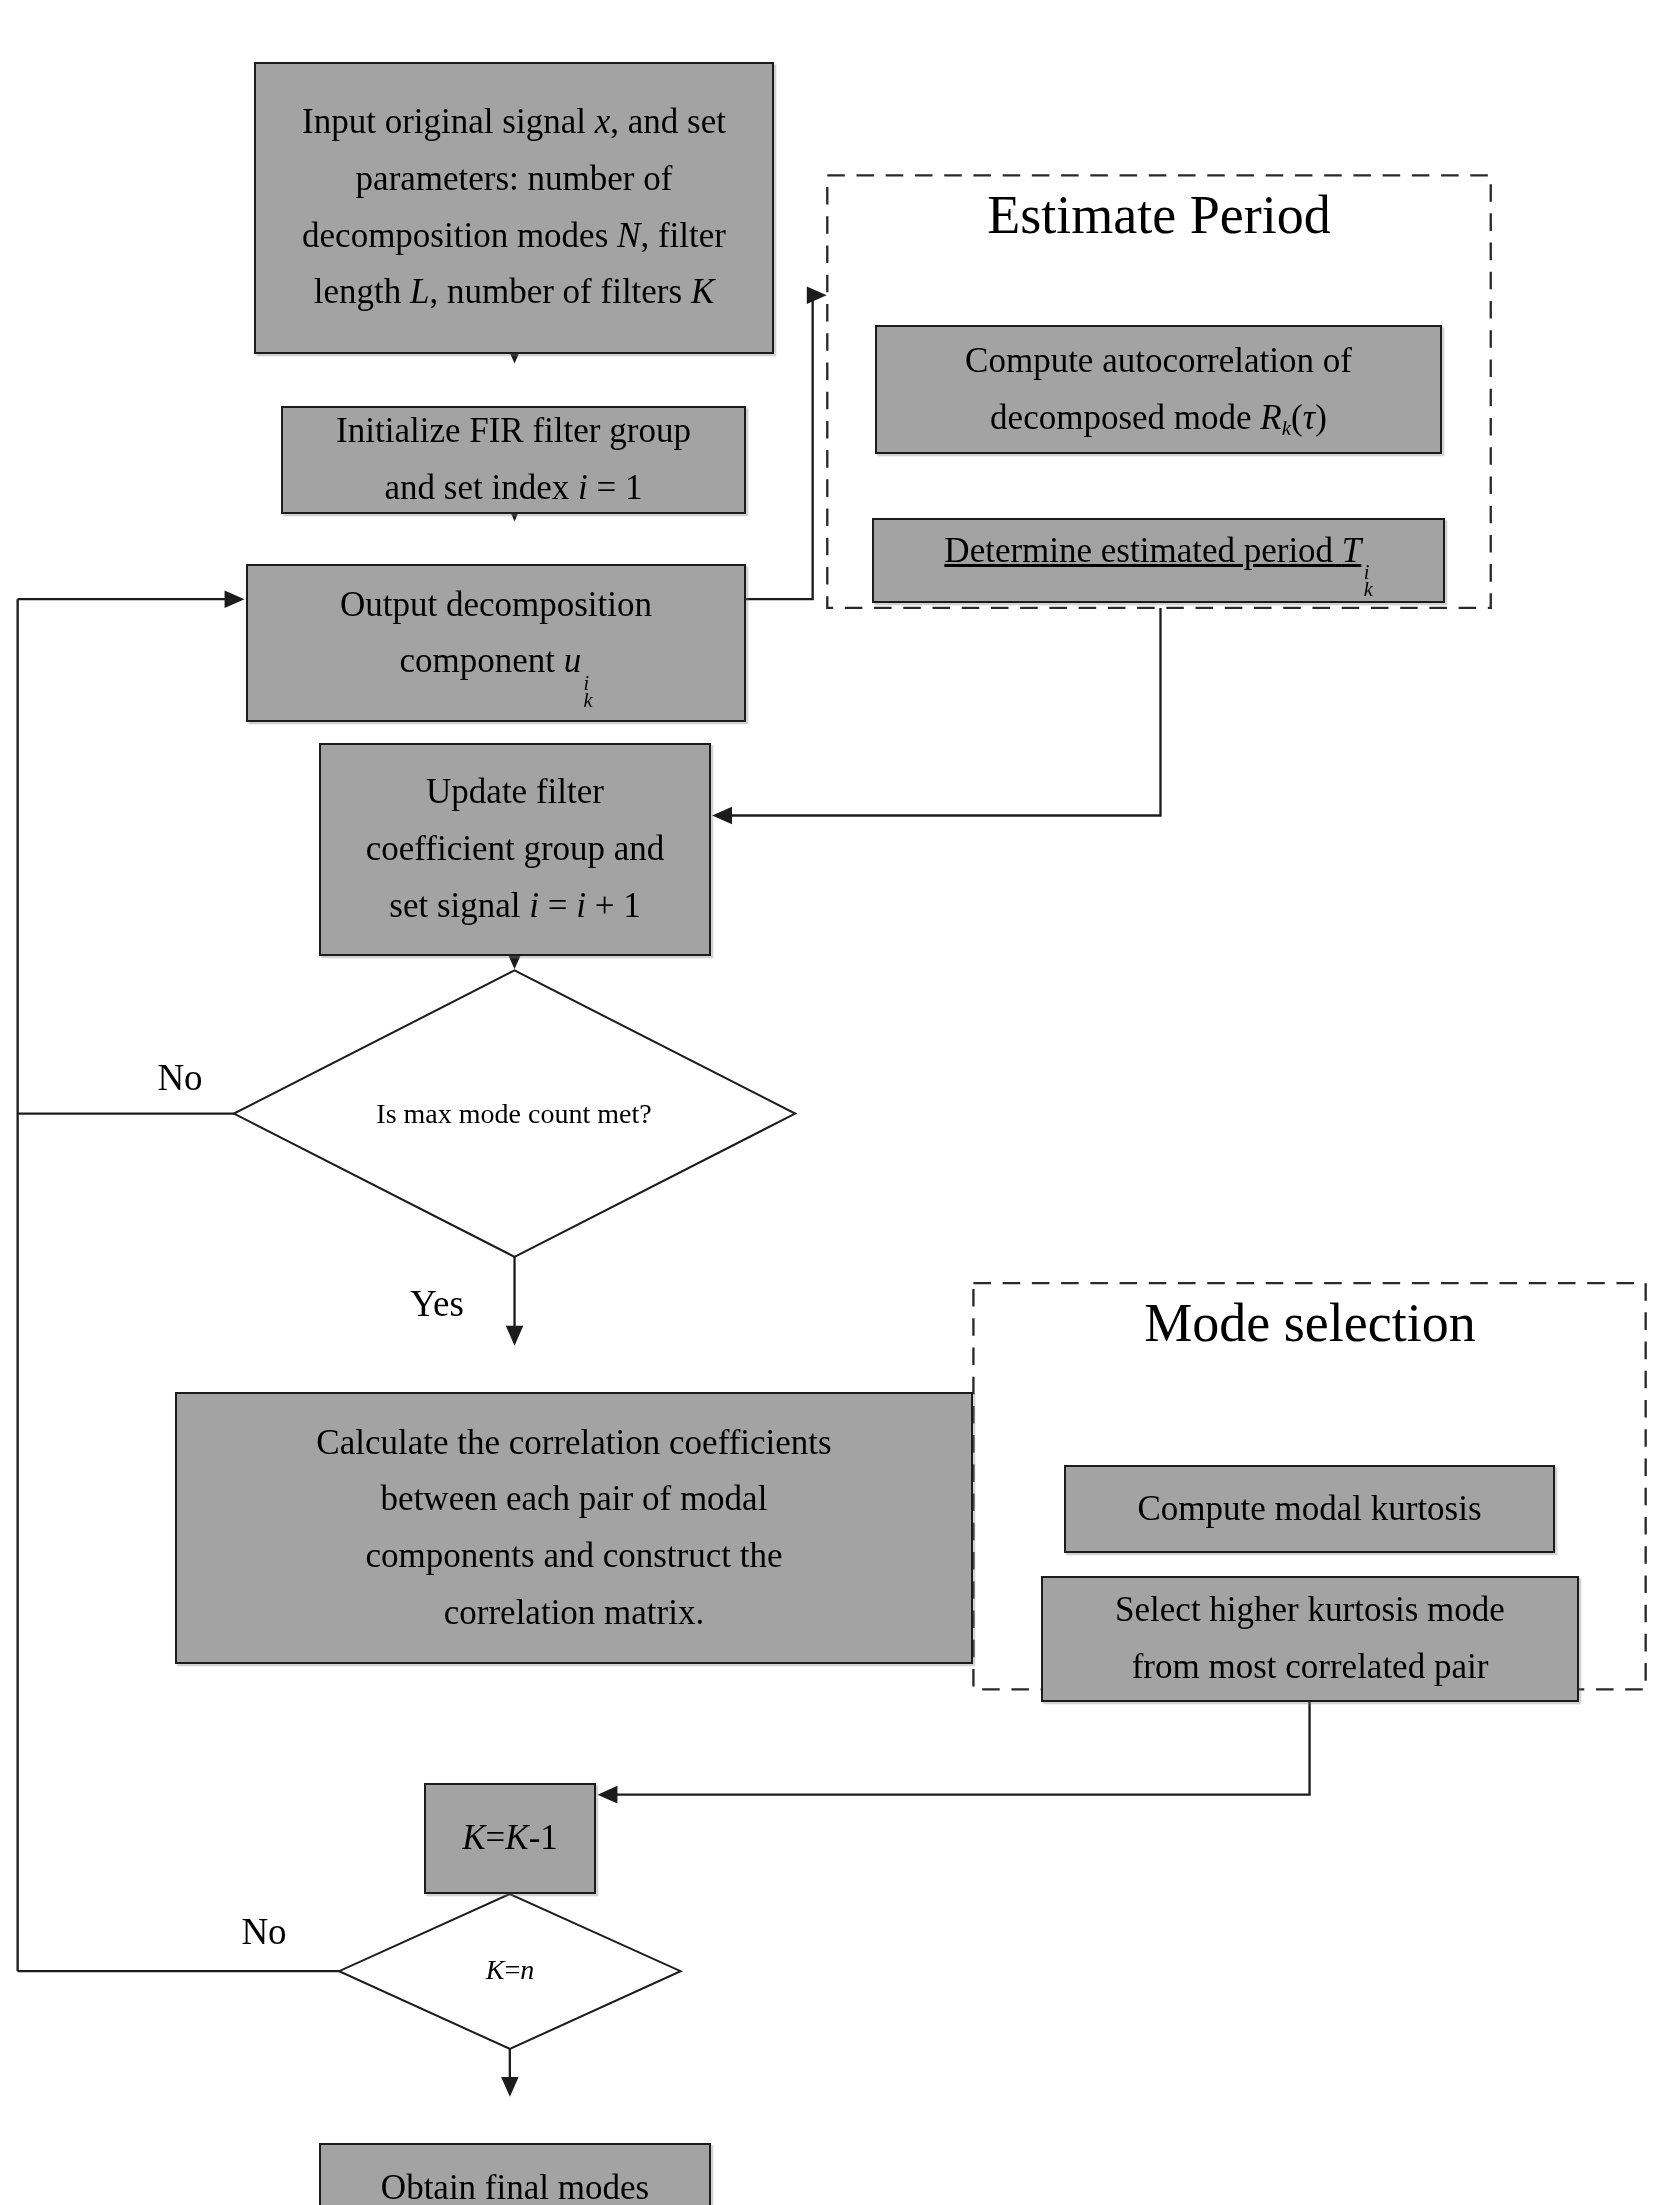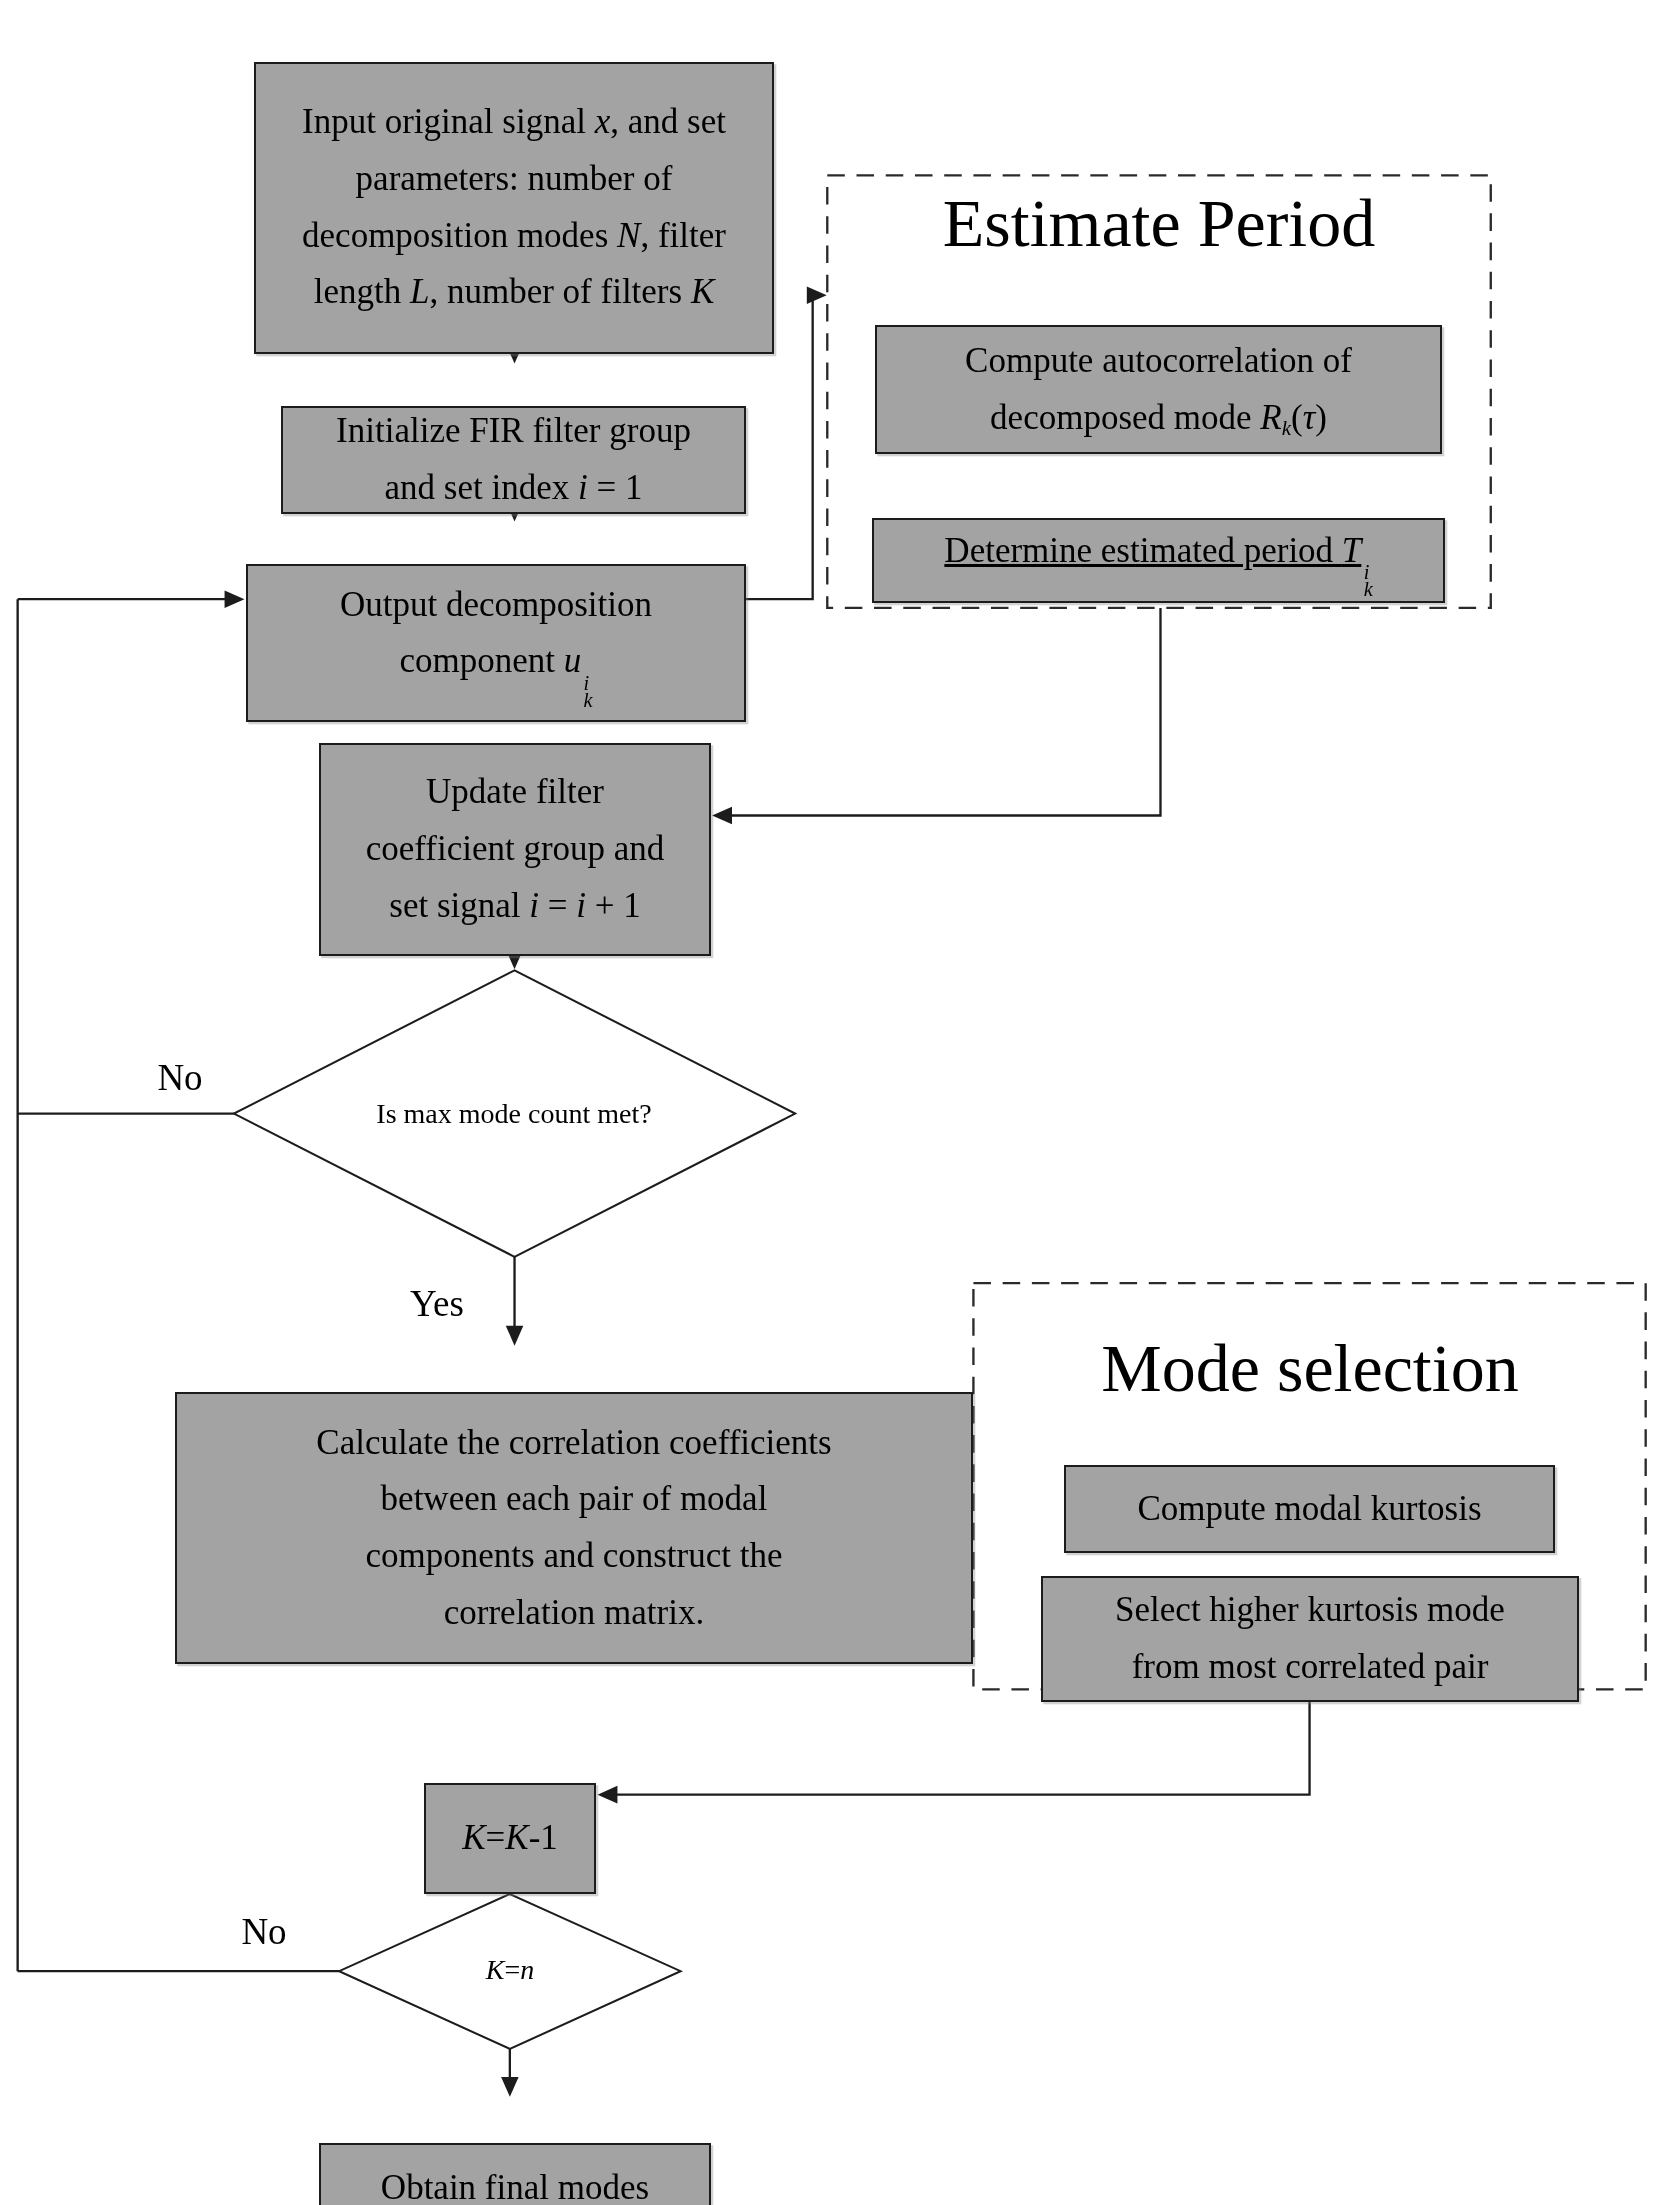--- a/index.html
+++ b/index.html
@@ -5,21 +5,21 @@
   html,body{margin:0;padding:0;background:#ffffff;}
   body{width:1668px;height:2205px;position:relative;overflow:hidden;
        font-family:"Liberation Serif","DejaVu Serif",serif;color:#000;}
   .canvas{position:absolute;left:0;top:0;width:1668px;height:2205px;}
   svg.layer{position:absolute;left:0;top:0;}
   .box{position:absolute;box-sizing:border-box;border:2.9px solid #1c1c1c;background:#a3a3a3;
        display:flex;flex-direction:column;justify-content:center;align-items:center;
        text-align:center;font-size:35px;line-height:1.62;
        box-shadow:2.3px 2.3px 0 rgba(125,125,125,0.35);margin-top:44px;}
   .box .ln{white-space:nowrap;}
-  .gtitle{position:absolute;transform:translateX(-50%);font-size:68px;white-space:nowrap;}
+  .gtitle{position:absolute;transform:translateX(-50%);font-size:54px;white-space:nowrap;}
   .dtext{position:absolute;transform:translate(-50%,-50%);font-size:28px;white-space:nowrap;}
   .lbl{position:absolute;transform:translate(-50%,-50%);font-size:37px;white-space:nowrap;}
   .it{font-style:italic;}
   .sub{font-size:0.6em;vertical-align:-0.3em;font-style:italic;}
   .stk{display:inline-flex;flex-direction:column;align-items:flex-start;
        vertical-align:-0.5em;line-height:0.85;margin-left:2.3px;}
   .stk span{font-size:0.58em;font-style:italic;}
 </style>
 </head>
 <body>
@@ -114,21 +114,21 @@
 
   <div class="lbl" style="left:437px;top:1303px;">Yes</div>
 
   <div class="box" style="left:175px;top:1348px;width:798px;height:272px;">
       <div class="ln"><span>Calculate the correlation coefficients</span></div>
       <div class="ln"><span>between each pair of modal</span></div>
       <div class="ln"><span>components and construct the</span></div>
       <div class="ln"><span>correlation matrix.</span></div>
     </div>
 
-  <div class="gtitle" style="left:1310px;top:1329px;">Mode selection</div>
+  <div class="gtitle" style="left:1310px;top:1292px;">Mode selection</div>
 
   <div class="box" style="left:1064px;top:1421px;width:491px;height:88px;">
       <div class="ln"><span>Compute modal kurtosis</span></div>
     </div>
 
   <div class="box" style="left:1041px;top:1532px;width:538px;height:126px;">
       <div class="ln"><span>Select higher kurtosis mode</span></div>
       <div class="ln"><span>from most correlated pair</span></div>
     </div>
 

